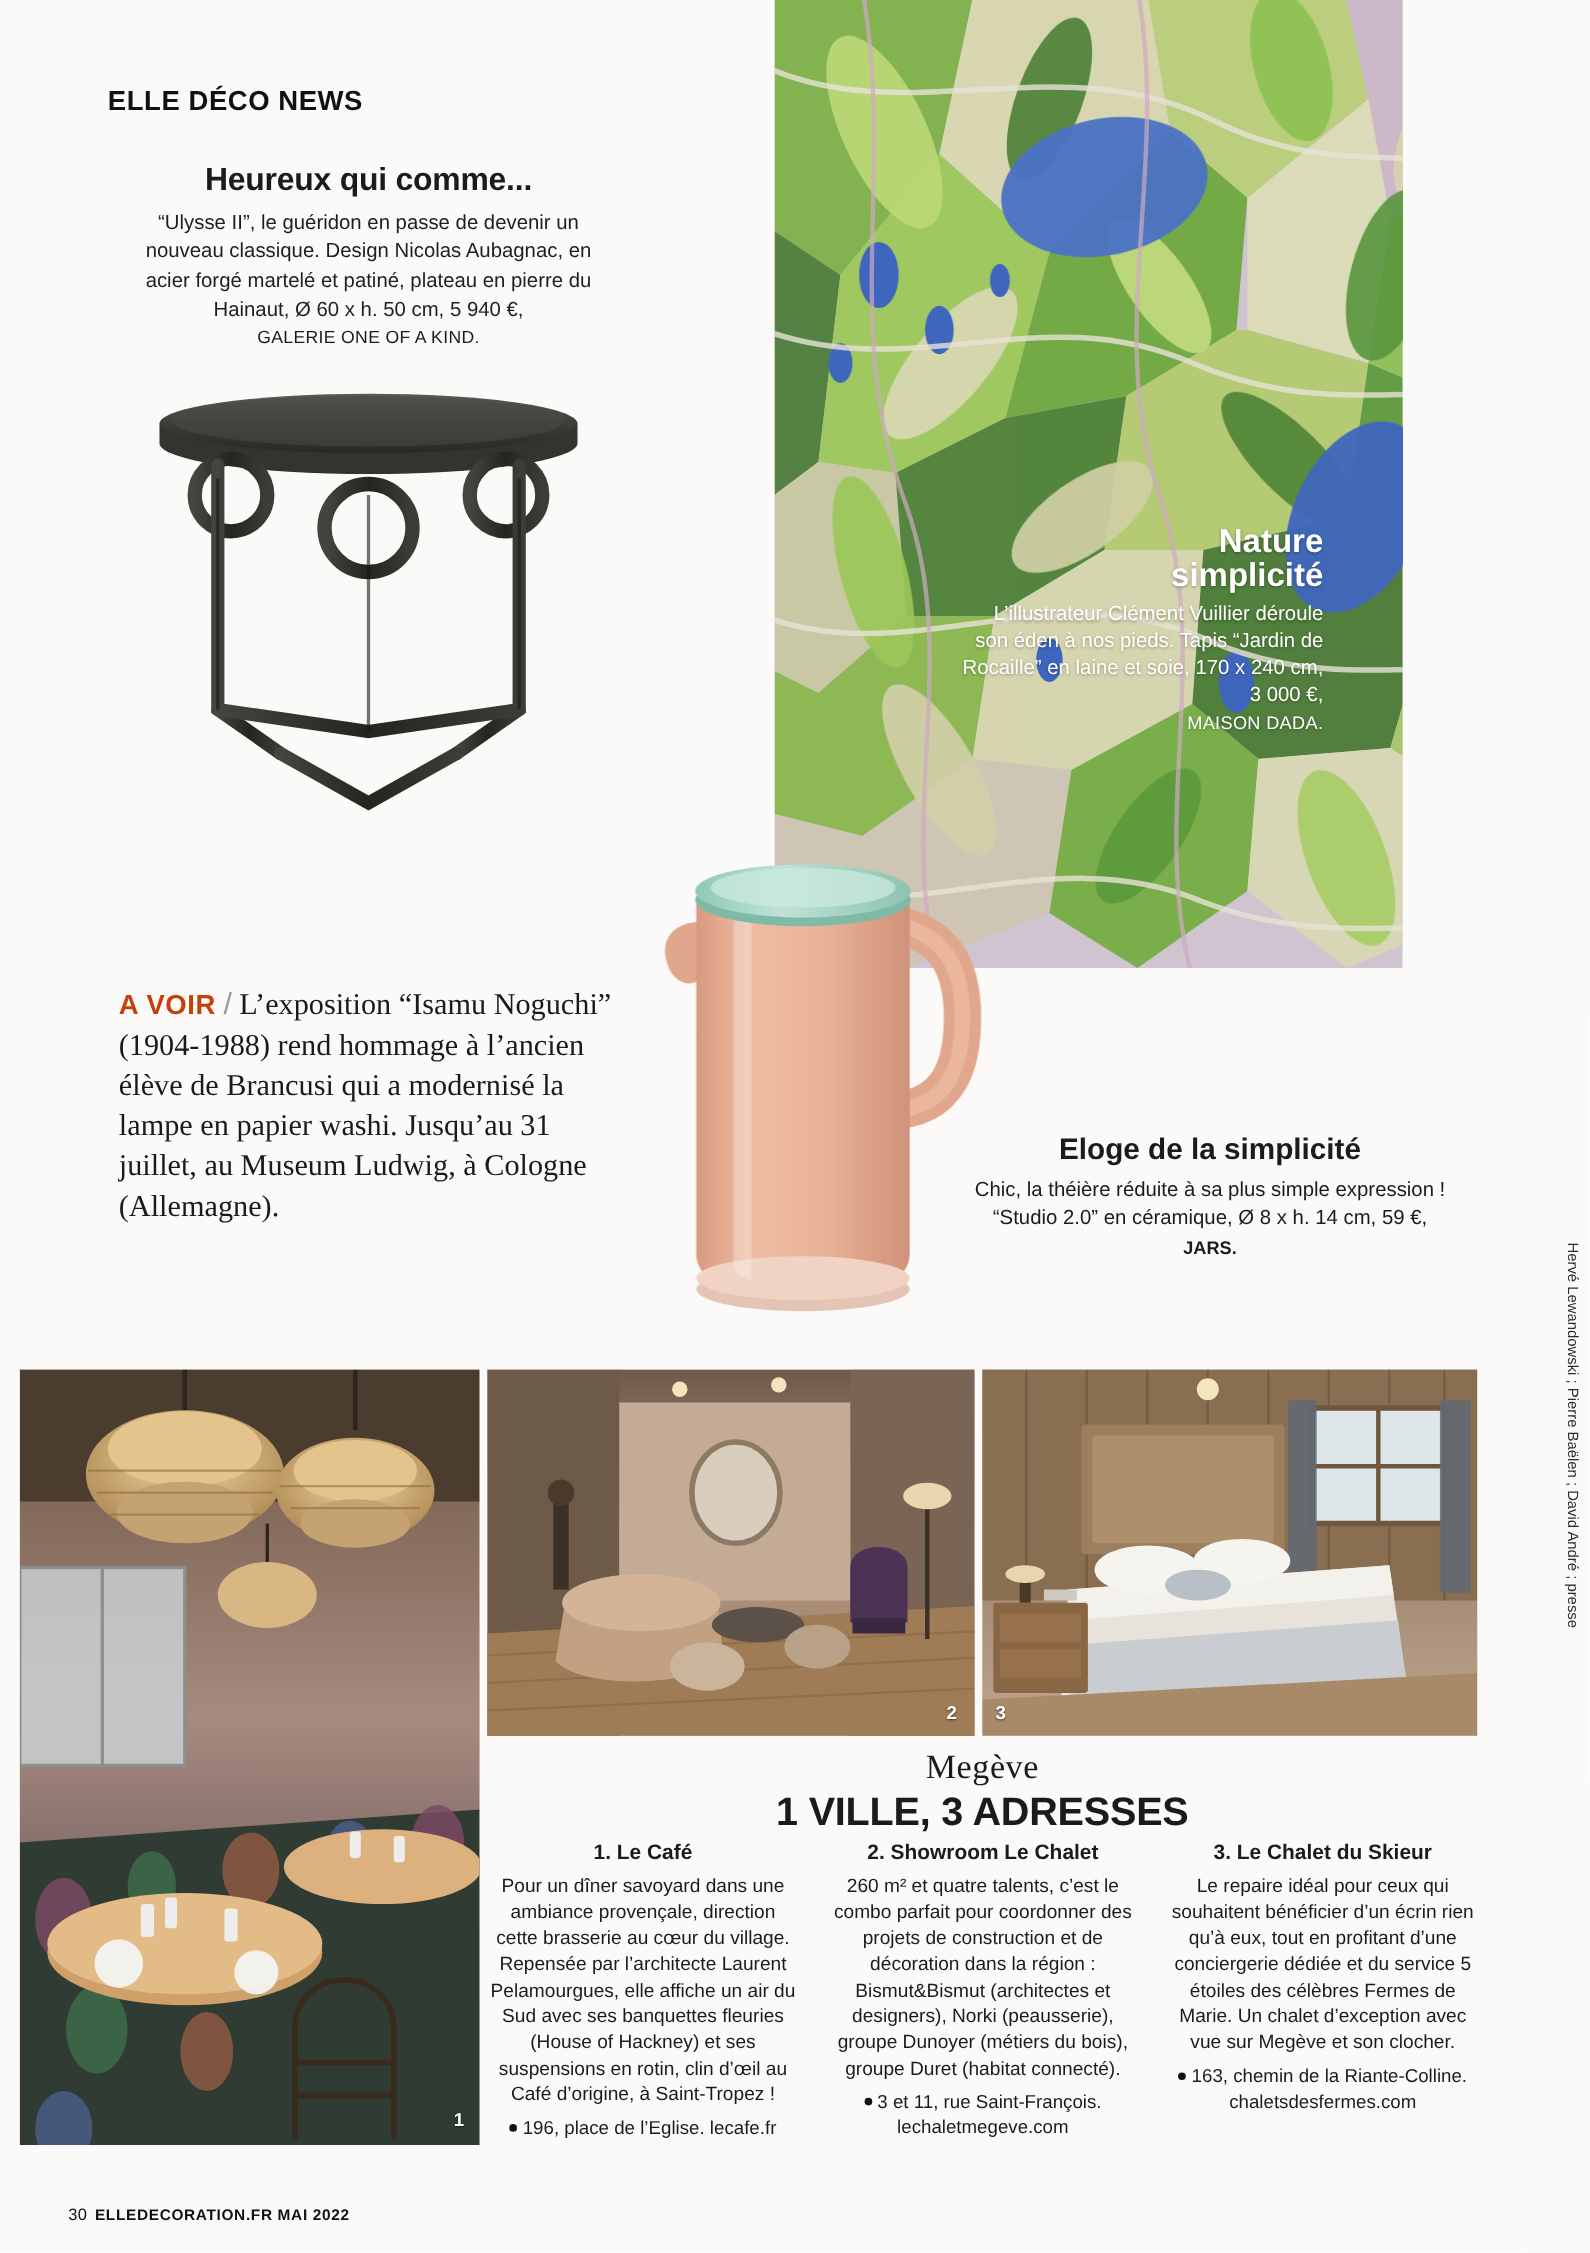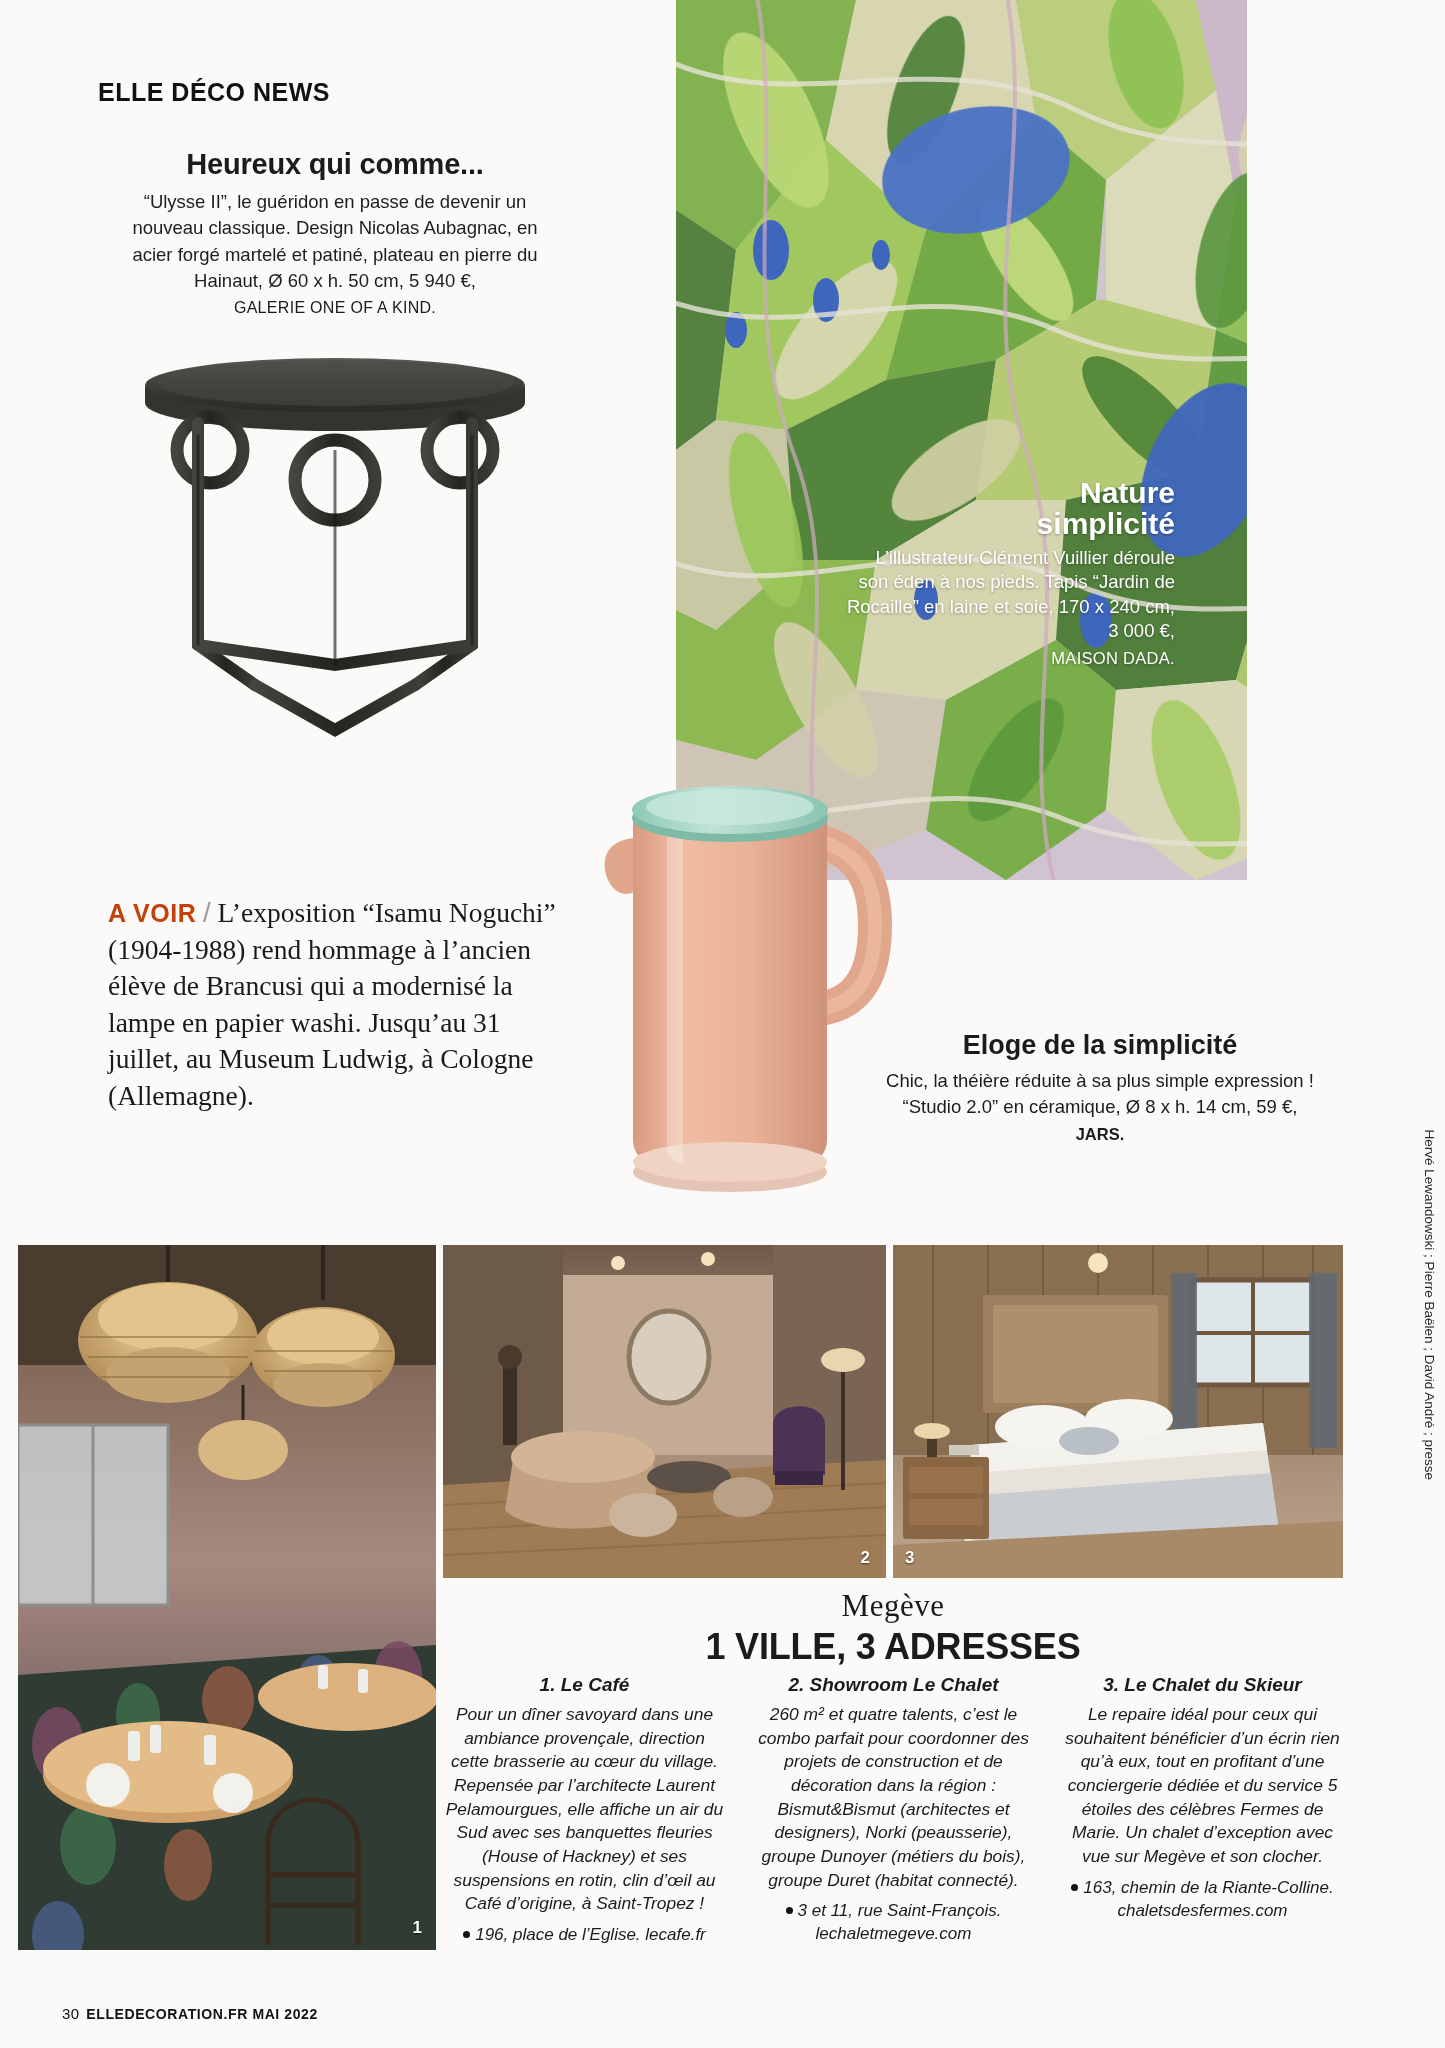--- a/index.html
+++ b/index.html
@@ -89,21 +89,21 @@
   }
   .avoir-slash {
     font-family: "Liberation Sans", sans-serif;
     color: #9a9a9a;
     font-weight: 400;
   }
 
   
   .rug-wrap {
     position: absolute;
-    left: 676px;
+    left: 704px;
     top: 0px;
     width: 571px;
     height: 880px;
     overflow: hidden;
   }
   .rug-wrap svg { display: block; }
   .rug-caption {
     position: absolute;
     right: 72px;
     bottom: 212px;
@@ -193,21 +193,20 @@
     display: block;
   }
 
   .cols {
     position: absolute;
     left: 443px;
     top: 1672px;
     width: 902px;
     display: flex;
     gap: 26px;
-    font-style: italic;
   }
   .col {
     width: 283px;
     text-align: center;
     font-size: 17.4px;
     line-height: 1.36;
   }
   .col h4 {
     margin: 0 0 5px 0;
     font-size: 19px;

